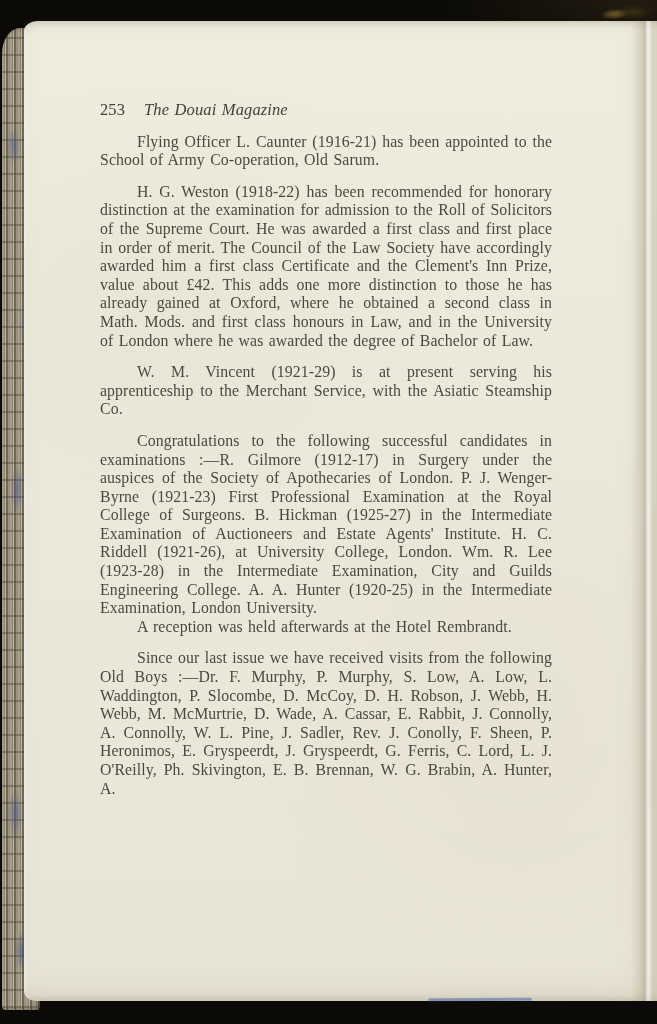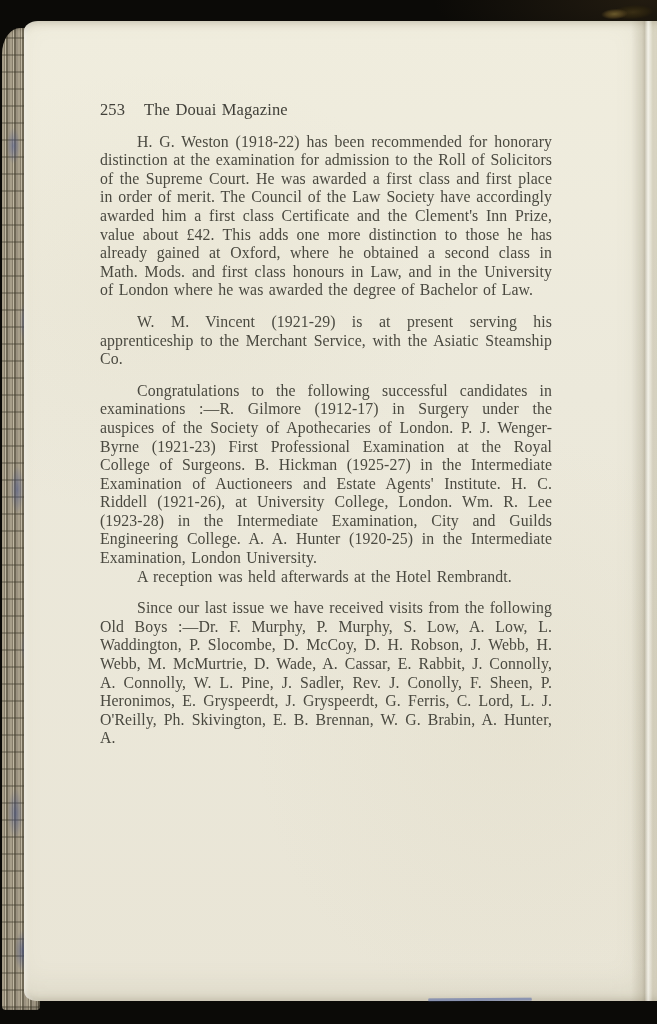--- a/index.html
+++ b/index.html
@@ -67,21 +67,21 @@
     color:var(--ink);
     font-size:15.8px;line-height:18.6px;
     text-align:justify;
     letter-spacing:0.1px;word-spacing:0.08em;
   }
   .page-header{
     text-align:left;font-size:16.5px;margin:0 0 13px 0;
     color:#42413a;
   }
   .page-header .pagenum{font-style:normal;}
-  .page-header .running-title{margin-left:19px;}
+  .page-header .running-title{font-style:italic;margin-left:19px;}
   .para{margin:0 0 13px 0;text-indent:37px;}
   .para.tight{margin-top:-13px;}
   .italic{font-style:italic;}
   
   .tuft{
     position:absolute;left:597px;top:3px;width:58px;height:19px;
     background:
       radial-gradient(ellipse 18px 7px at 30% 55%, #6b5a2c 0%, rgba(80,64,30,0.8) 45%, rgba(46,38,18,0.0) 75%),
       radial-gradient(ellipse 26px 9px at 62% 50%, #3a2f15 0%, rgba(40,32,14,0.9) 55%, rgba(30,24,10,0) 80%);
     border-radius:50% 40% 45% 55%;
@@ -100,20 +100,21 @@
 
 <div class="scene">
   <div class="page-stack"></div>
 
   <div class="page">
     <div class="text-block">
       <div class="page-header">
         <span class="pagenum">253</span><span class="running-title">The Douai Magazine</span>
       </div>
       <div>
+          <p class="para"><span>Flying Officer L. Caunter (1916-21) has been appointed to the School of Army Co-operation, Old Sarum.</span></p>
           <p class="para"><span>H. G. Weston (1918-22) has been recommended for honorary distinction at the examination for admission to the Roll of Solicitors of the Supreme Court. He was awarded a first class and first place in order of merit. The Council of the Law Society have accordingly awarded him a first class Certificate and the Clement's Inn Prize, value about £42. This adds one more distinction to those he has already gained at Oxford, where he obtained a second class in Math. Mods. and first class honours in Law, and in the University of London where he was awarded the degree of Bachelor of Law.</span></p>
           <p class="para"><span>W. M. Vincent (1921-29) is at present serving his apprenticeship to the Merchant Service, with the Asiatic Steamship Co.</span></p>
           <p class="para"><span>Congratulations to the following successful candidates in examinations :—R. Gilmore (1912-17) in Surgery under the auspices of the Society of Apothecaries of London. P. J. Wenger-Byrne (1921-23) First Professional Examination at the Royal College of Surgeons. B. Hickman (1925-27) in the Intermediate Examination of Auctioneers and Estate Agents' Institute. H. C. Riddell (1921-26), at University College, London. Wm. R. Lee (1923-28) in the Intermediate Examination, City and Guilds Engineering College. A. A. Hunter (1920-25) in the Intermediate Examination, London University.</span></p>
           <p class="para tight"><span>A reception was held afterwards at the Hotel Rembrandt.</span></p>
           <p class="para"><span>Since our last issue we have received visits from the following Old Boys :—Dr. F. Murphy, P. Murphy, S. Low, A. Low, L. Waddington, P. Slocombe, D. McCoy, D. H. Robson, J. Webb, H. Webb, M. McMurtrie, D. Wade, A. Cassar, E. Rabbit, J. Connolly, A. Connolly, W. L. Pine, J. Sadler, Rev. J. Conolly, F. Sheen, P. Heronimos, E. Gryspeerdt, J. Gryspeerdt, G. Ferris, C. Lord, L. J. O'Reilly, Ph. Skivington, E. B. Brennan, W. G. Brabin, A. Hunter, A.</span></p>
         </div>
     </div>
     <div class="fold"></div>
   </div>
 

